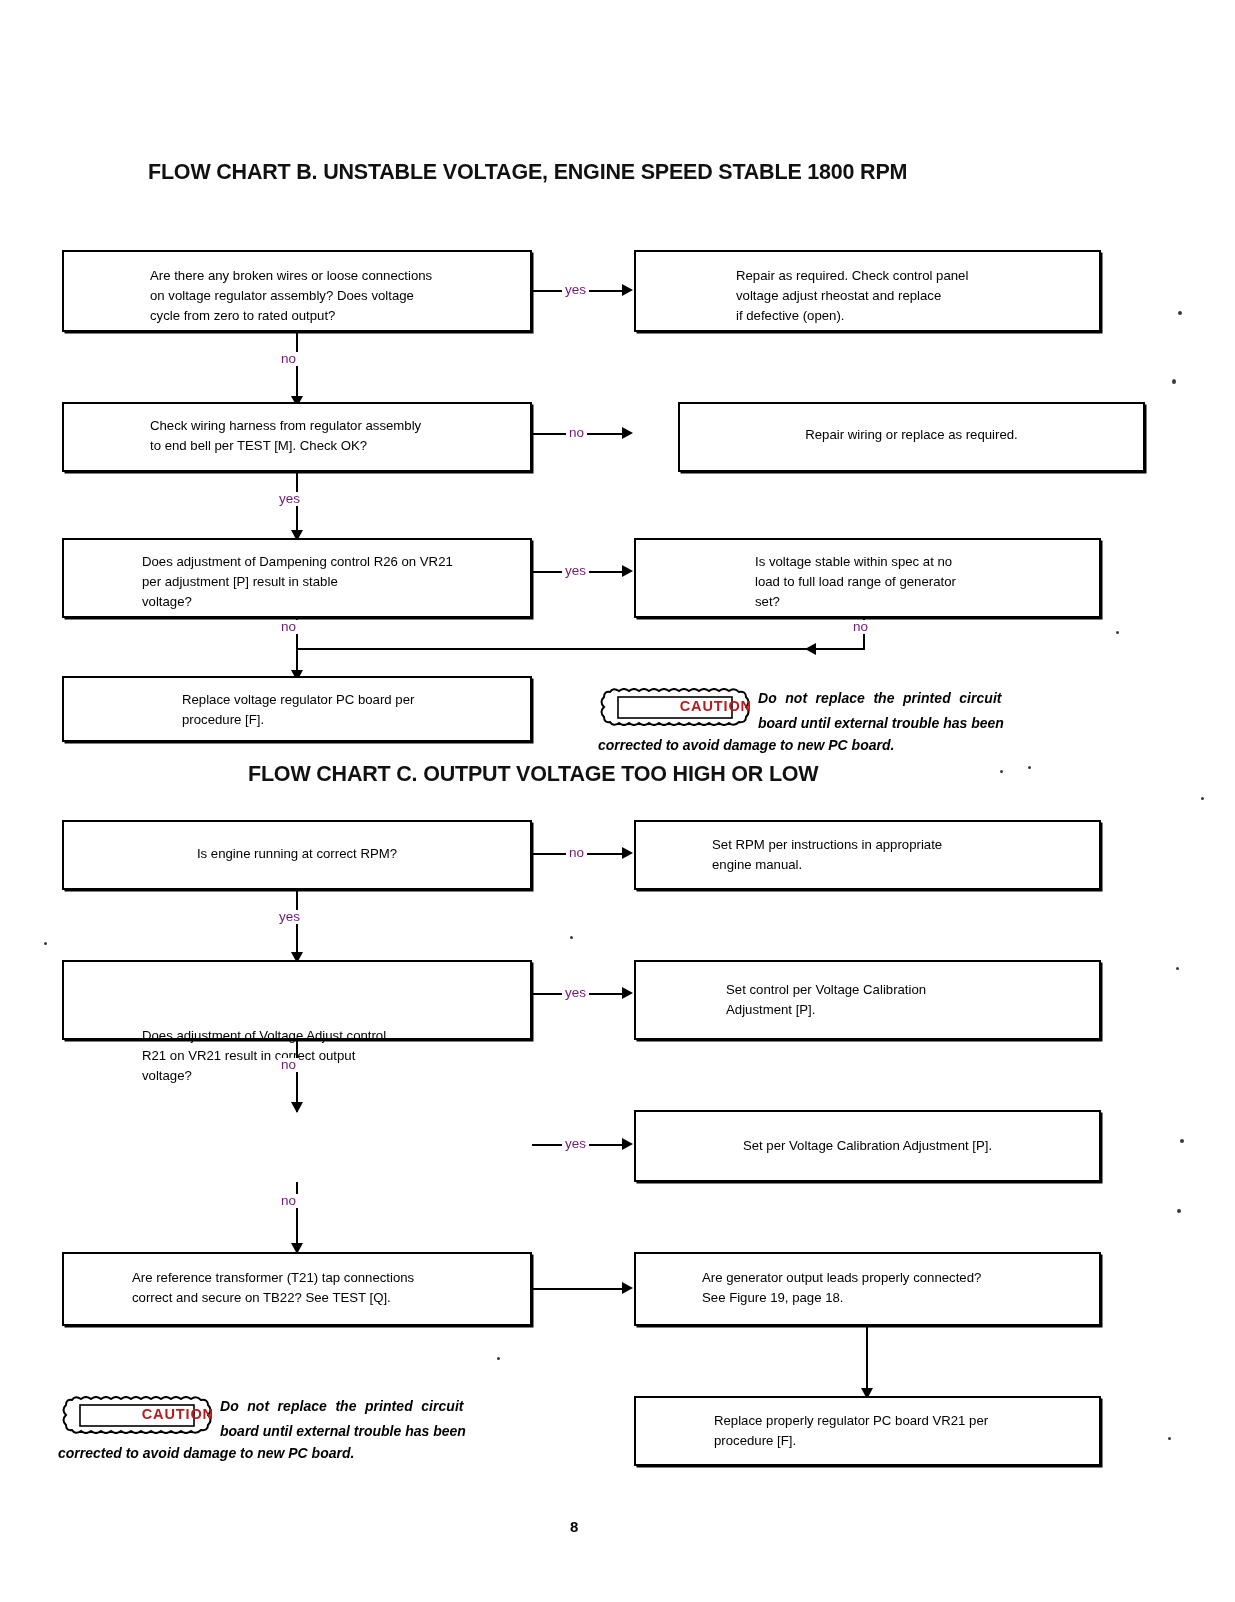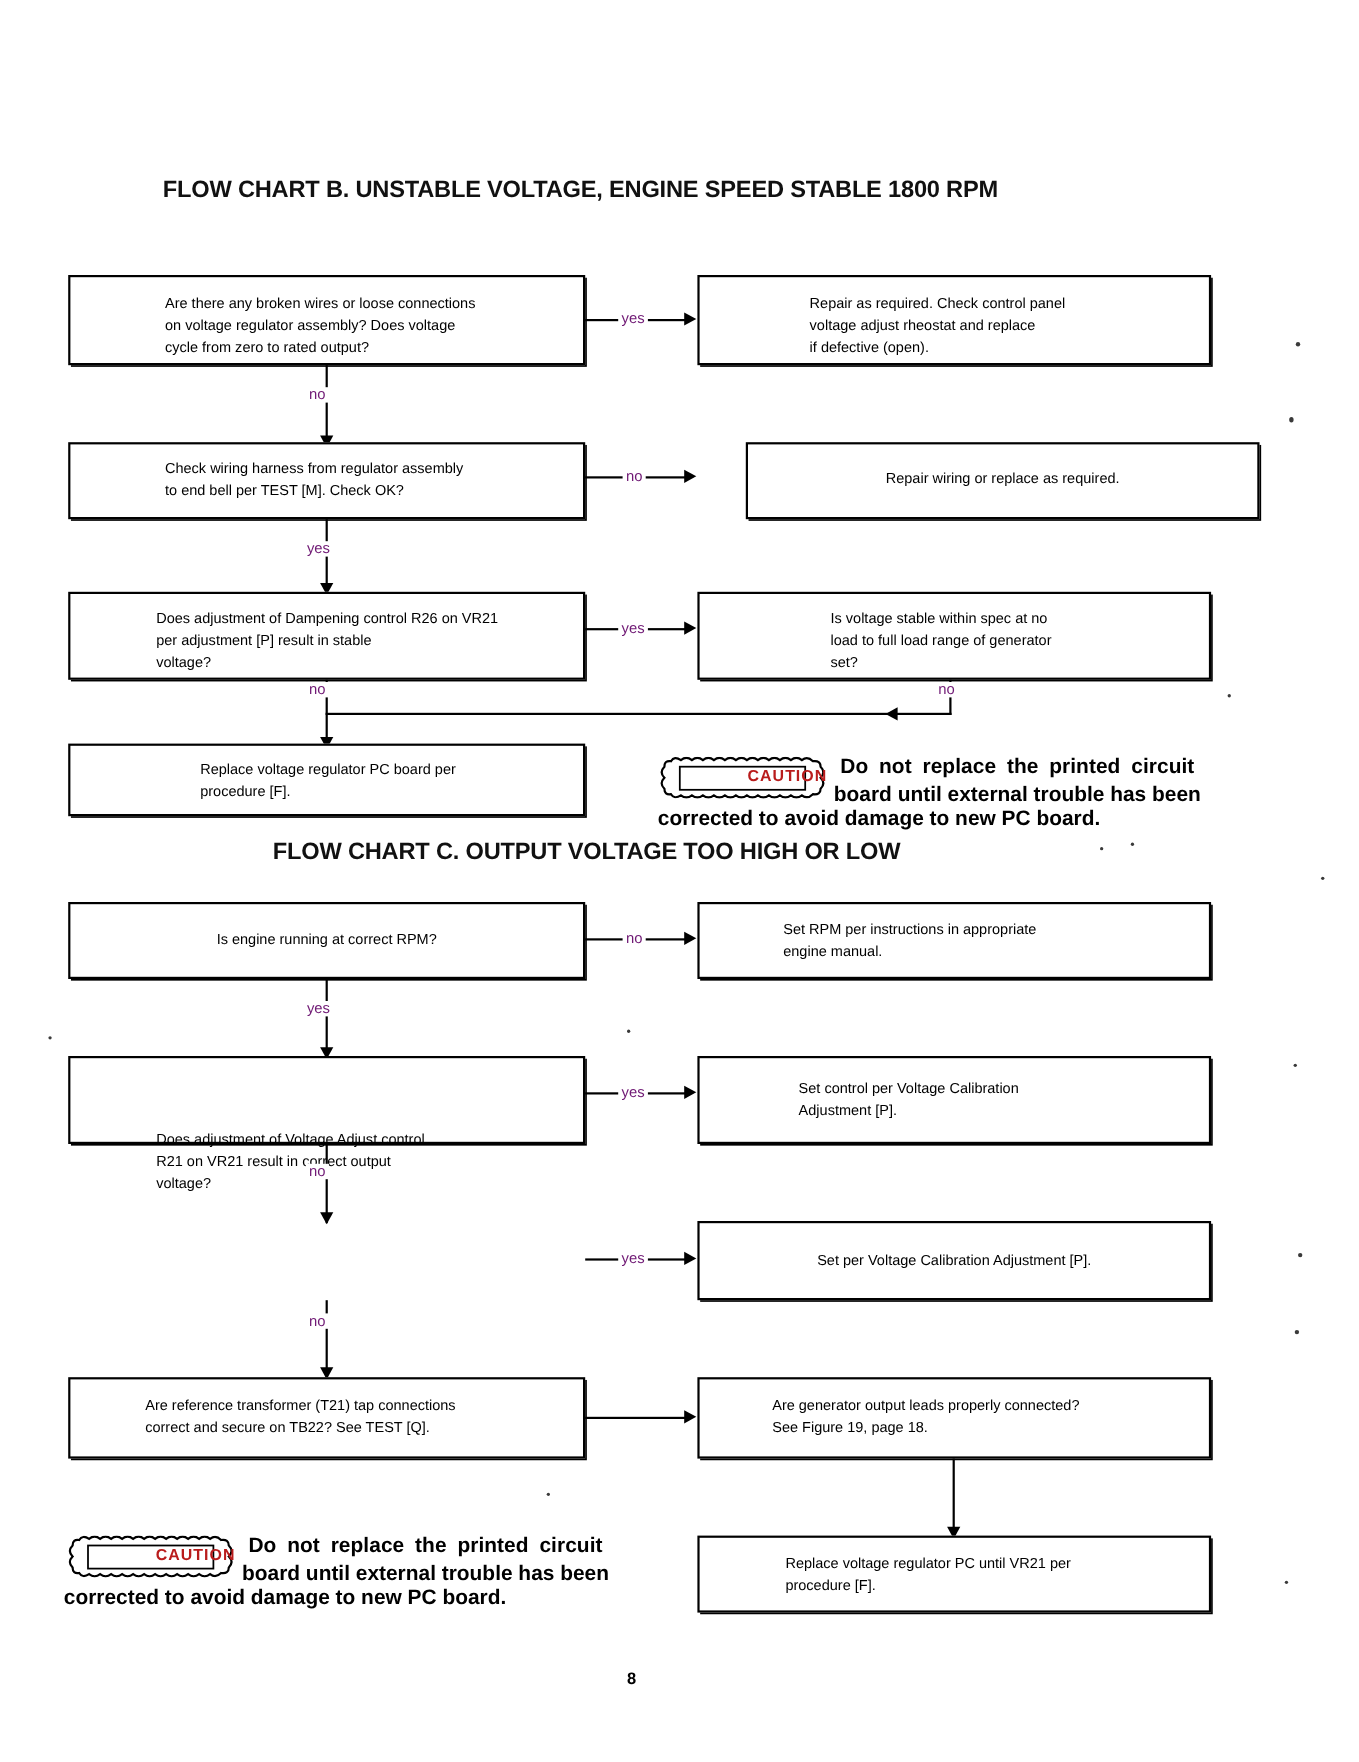--- a/index.html
+++ b/index.html
@@ -109,25 +109,25 @@
     position: absolute;
     left: 0; right: 0; top: 10px;
     text-align: right;
     font-size: 14.5px;
     font-weight: bold;
     letter-spacing: 0.9px;
     color: #b91c1c;
   }
   .caution .ctext {
     position: absolute;
+    font-style: italic;
     font-weight: bold;
-    font-size: 19px;
+    font-size: 14px;
     line-height: 24.5px;
     color: #000;
-    text-align: center;
   }
   .caution .ctext .l1,
   .caution .ctext .l2 {
     display: block;
     white-space: nowrap;
   }
   .caution .ctext .l1 { letter-spacing: 0.05px; word-spacing: 4.5px; }
 
   
   .pageno {
@@ -299,21 +299,21 @@
 See Figure 19, page 18.</div>
   </div>
 
   <div class="hline" style="left:532px; top:1288px; width:92px;"></div>
   <div class="arrow-r" style="left:622px; top:1282px;"></div>
 
   <div class="vline" style="left:866px; top:1326px; height:72px;"></div>
   <div class="arrow-d" style="left:861px; top:1388px;"></div>
 
   <div class="fbox" style="left:634px; top:1396px; width:467px; height:70px;">
-    <div class="txt" style="left:78px; top:13px;">Replace voltage regulator PC until VR21 per
+    <div class="txt" style="left:78px; top:13px;">Replace properly regulator PC board VR21 per
 procedure [F].</div>
   </div>
 
   <div class="caution" style="left:62px; top:1396px;">
     <div class="badge">
       <svg width="152" height="38" viewBox="0 0 152 38">
         <path d="M4,9 Q4,3 10,4 Q13,-1 19,3 Q24,-1 29,3 Q34,-1 39,3 Q44,-1 49,3 Q54,-1 59,3 Q64,-1 69,3
                  Q74,-1 79,3 Q84,-1 89,3 Q94,-1 99,3 Q104,-1 109,3 Q114,-1 119,3 Q124,-1 129,3 Q134,-1 139,4
                  Q146,3 146,9 Q151,14 146,19 Q151,24 146,29 Q146,35 139,34 Q134,39 129,35 Q124,39 119,35
                  Q114,39 109,35 Q104,39 99,35 Q94,39 89,35 Q84,39 79,35 Q74,39 69,35 Q64,39 59,35

